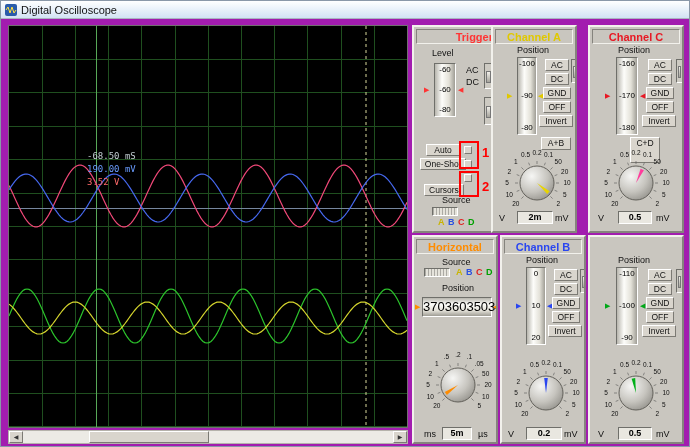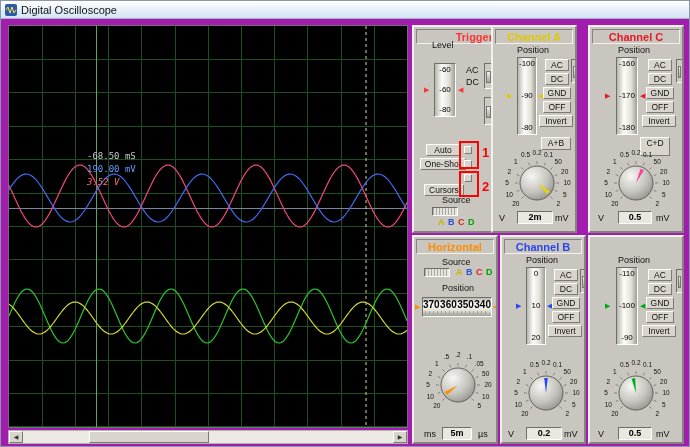--- a/index.html
+++ b/index.html
@@ -38,21 +38,21 @@
 
   .vslider { position:absolute; display:flex; flex-direction:column; justify-content:space-between;
              padding:2px 0;
              background:linear-gradient(90deg,#b8b6ae,#fdfdfa 35%,#e3e1d8 70%,#9f9d95);
              border:1px solid; border-color:#6f6f6a #ffffff #ffffff #6f6f6a; }
   .vs-label { font-size:8px; line-height:8px; text-align:center; color:#000; }
 
   .hslider { position:absolute; display:flex; flex-direction:column;
              background:linear-gradient(#b8b6ae,#fdfdfa 35%,#e3e1d8 70%,#9f9d95);
              border:1px solid; border-color:#6f6f6a #fff #fff #6f6f6a; }
-  .hs-labels { display:flex; justify-content:space-between; font-size:10px; padding-top:1px; color:#000;font-weight:bold; }
+  .hs-labels { display:flex; justify-content:space-between; font-size:13px; padding-top:1px; color:#000; }
   .hs-ridges { flex:1; margin:1px 2px 2px;
                background:repeating-linear-gradient(90deg,rgba(0,0,0,.22) 0 1px,transparent 1px 4px); }
 
   .arrow { position:absolute; font-size:7px; line-height:7px; }
 
   .btn { position:absolute; height:12px; background:#d9d5cd; border:1px solid;
          border-color:#fff #7c7a74 #7c7a74 #fff; font-size:8.5px; line-height:10px;
          text-align:center; color:#111; cursor:default; }
   .toggle-sq { position:absolute; width:8px; height:8px; background:#d9d5cd;
                border:1px solid; border-color:#fff #7c7a74 #7c7a74 #fff; }
@@ -118,33 +118,33 @@
         <line x1="0" y1="182" x2="398" y2="182" stroke="#76869e" stroke-width="1" shape-rendering="crispEdges"></line>
         <line x1="357" y1="0" x2="357" y2="401" stroke="#d6d69a" stroke-width="1" stroke-dasharray="3 3"></line>
         <path d="M0 159.4 L2 163.7 L4 168.0 L6 172.5 L8 176.8 L10 181.1 L12 185.1 L14 188.8 L16 192.1 L18 195.0 L20 197.3 L22 199.1 L24 200.3 L26 200.9 L28 200.9 L30 200.2 L32 199.0 L34 197.1 L36 194.7 L38 191.7 L40 188.4 L42 184.6 L44 180.6 L46 176.3 L48 172.0 L50 167.5 L52 163.2 L54 158.9 L56 154.9 L58 151.2 L60 147.9 L62 145.0 L64 142.7 L66 140.9 L68 139.7 L70 139.1 L72 139.1 L74 139.8 L76 141.0 L78 142.9 L80 145.3 L82 148.3 L84 151.6 L86 155.4 L88 159.4 L90 163.7 L92 168.0 L94 172.5 L96 176.8 L98 181.1 L100 185.1 L102 188.8 L104 192.1 L106 195.0 L108 197.3 L110 199.1 L112 200.3 L114 200.9 L116 200.9 L118 200.2 L120 199.0 L122 197.1 L124 194.7 L126 191.7 L128 188.4 L130 184.6 L132 180.6 L134 176.3 L136 172.0 L138 167.5 L140 163.2 L142 158.9 L144 154.9 L146 151.2 L148 147.9 L150 145.0 L152 142.7 L154 140.9 L156 139.7 L158 139.1 L160 139.1 L162 139.8 L164 141.0 L166 142.9 L168 145.3 L170 148.3 L172 151.6 L174 155.4 L176 159.4 L178 163.7 L180 168.0 L182 172.5 L184 176.8 L186 181.1 L188 185.1 L190 188.8 L192 192.1 L194 195.0 L196 197.3 L198 199.1 L200 200.3 L202 200.9 L204 200.9 L206 200.2 L208 199.0 L210 197.1 L212 194.7 L214 191.7 L216 188.4 L218 184.6 L220 180.6 L222 176.3 L224 172.0 L226 167.5 L228 163.2 L230 158.9 L232 154.9 L234 151.2 L236 147.9 L238 145.0 L240 142.7 L242 140.9 L244 139.7 L246 139.1 L248 139.1 L250 139.8 L252 141.0 L254 142.9 L256 145.3 L258 148.3 L260 151.6 L262 155.4 L264 159.4 L266 163.7 L268 168.0 L270 172.5 L272 176.8 L274 181.1 L276 185.1 L278 188.8 L280 192.1 L282 195.0 L284 197.3 L286 199.1 L288 200.3 L290 200.9 L292 200.9 L294 200.2 L296 199.0 L298 197.1 L300 194.7 L302 191.7 L304 188.4 L306 184.6 L308 180.6 L310 176.3 L312 172.0 L314 167.5 L316 163.2 L318 158.9 L320 154.9 L322 151.2 L324 147.9 L326 145.0 L328 142.7 L330 140.9 L332 139.7 L334 139.1 L336 139.1 L338 139.8 L340 141.0 L342 142.9 L344 145.3 L346 148.3 L348 151.6 L350 155.4 L352 159.4 L354 163.7 L356 168.0 L358 172.5 L360 176.8 L362 181.1 L364 185.1 L366 188.8 L368 192.1 L370 195.0 L372 197.3 L374 199.1 L376 200.3 L378 200.9 L380 200.9 L382 200.2 L384 199.0 L386 197.1 L388 194.7 L390 191.7 L392 188.4 L394 184.6 L396 180.6 L398 176.3 " fill="none" stroke="#f04878" stroke-width="1.2"></path>
         <path d="M0 163.8 L2 160.7 L4 157.8 L6 155.2 L8 152.9 L10 151.0 L12 149.6 L14 148.6 L16 148.1 L18 148.0 L20 148.5 L22 149.4 L24 150.8 L26 152.7 L28 154.9 L30 157.5 L32 160.3 L34 163.4 L36 166.7 L38 170.1 L40 173.5 L42 176.9 L44 180.2 L46 183.3 L48 186.2 L50 188.8 L52 191.1 L54 193.0 L56 194.4 L58 195.4 L60 195.9 L62 196.0 L64 195.5 L66 194.6 L68 193.2 L70 191.3 L72 189.1 L74 186.5 L76 183.7 L78 180.6 L80 177.3 L82 173.9 L84 170.5 L86 167.1 L88 163.8 L90 160.7 L92 157.8 L94 155.2 L96 152.9 L98 151.0 L100 149.6 L102 148.6 L104 148.1 L106 148.0 L108 148.5 L110 149.4 L112 150.8 L114 152.7 L116 154.9 L118 157.5 L120 160.3 L122 163.4 L124 166.7 L126 170.1 L128 173.5 L130 176.9 L132 180.2 L134 183.3 L136 186.2 L138 188.8 L140 191.1 L142 193.0 L144 194.4 L146 195.4 L148 195.9 L150 196.0 L152 195.5 L154 194.6 L156 193.2 L158 191.3 L160 189.1 L162 186.5 L164 183.7 L166 180.6 L168 177.3 L170 173.9 L172 170.5 L174 167.1 L176 163.8 L178 160.7 L180 157.8 L182 155.2 L184 152.9 L186 151.0 L188 149.6 L190 148.6 L192 148.1 L194 148.0 L196 148.5 L198 149.4 L200 150.8 L202 152.7 L204 154.9 L206 157.5 L208 160.3 L210 163.4 L212 166.7 L214 170.1 L216 173.5 L218 176.9 L220 180.2 L222 183.3 L224 186.2 L226 188.8 L228 191.1 L230 193.0 L232 194.4 L234 195.4 L236 195.9 L238 196.0 L240 195.5 L242 194.6 L244 193.2 L246 191.3 L248 189.1 L250 186.5 L252 183.7 L254 180.6 L256 177.3 L258 173.9 L260 170.5 L262 167.1 L264 163.8 L266 160.7 L268 157.8 L270 155.2 L272 152.9 L274 151.0 L276 149.6 L278 148.6 L280 148.1 L282 148.0 L284 148.5 L286 149.4 L288 150.8 L290 152.7 L292 154.9 L294 157.5 L296 160.3 L298 163.4 L300 166.7 L302 170.1 L304 173.5 L306 176.9 L308 180.2 L310 183.3 L312 186.2 L314 188.8 L316 191.1 L318 193.0 L320 194.4 L322 195.4 L324 195.9 L326 196.0 L328 195.5 L330 194.6 L332 193.2 L334 191.3 L336 189.1 L338 186.5 L340 183.7 L342 180.6 L344 177.3 L346 173.9 L348 170.5 L350 167.1 L352 163.8 L354 160.7 L356 157.8 L358 155.2 L360 152.9 L362 151.0 L364 149.6 L366 148.6 L368 148.1 L370 148.0 L372 148.5 L374 149.4 L376 150.8 L378 152.7 L380 154.9 L382 157.5 L384 160.3 L386 163.4 L388 166.7 L390 170.1 L392 173.5 L394 176.9 L396 180.2 L398 183.3 " fill="none" stroke="#4668ee" stroke-width="1.2"></path>
         <path d="M0 290.0 L2 285.3 L4 280.8 L6 276.5 L8 272.6 L10 269.3 L12 266.6 L14 264.6 L16 263.4 L18 263.0 L20 263.4 L22 264.6 L24 266.6 L26 269.3 L28 272.6 L30 276.5 L32 280.8 L34 285.3 L36 290.0 L38 294.7 L40 299.2 L42 303.5 L44 307.4 L46 310.7 L48 313.4 L50 315.4 L52 316.6 L54 317.0 L56 316.6 L58 315.4 L60 313.4 L62 310.7 L64 307.4 L66 303.5 L68 299.2 L70 294.7 L72 290.0 L74 285.3 L76 280.8 L78 276.5 L80 272.6 L82 269.3 L84 266.6 L86 264.6 L88 263.4 L90 263.0 L92 263.4 L94 264.6 L96 266.6 L98 269.3 L100 272.6 L102 276.5 L104 280.8 L106 285.3 L108 290.0 L110 294.7 L112 299.2 L114 303.5 L116 307.4 L118 310.7 L120 313.4 L122 315.4 L124 316.6 L126 317.0 L128 316.6 L130 315.4 L132 313.4 L134 310.7 L136 307.4 L138 303.5 L140 299.2 L142 294.7 L144 290.0 L146 285.3 L148 280.8 L150 276.5 L152 272.6 L154 269.3 L156 266.6 L158 264.6 L160 263.4 L162 263.0 L164 263.4 L166 264.6 L168 266.6 L170 269.3 L172 272.6 L174 276.5 L176 280.8 L178 285.3 L180 290.0 L182 294.7 L184 299.2 L186 303.5 L188 307.4 L190 310.7 L192 313.4 L194 315.4 L196 316.6 L198 317.0 L200 316.6 L202 315.4 L204 313.4 L206 310.7 L208 307.4 L210 303.5 L212 299.2 L214 294.7 L216 290.0 L218 285.3 L220 280.8 L222 276.5 L224 272.6 L226 269.3 L228 266.6 L230 264.6 L232 263.4 L234 263.0 L236 263.4 L238 264.6 L240 266.6 L242 269.3 L244 272.6 L246 276.5 L248 280.8 L250 285.3 L252 290.0 L254 294.7 L256 299.2 L258 303.5 L260 307.4 L262 310.7 L264 313.4 L266 315.4 L268 316.6 L270 317.0 L272 316.6 L274 315.4 L276 313.4 L278 310.7 L280 307.4 L282 303.5 L284 299.2 L286 294.7 L288 290.0 L290 285.3 L292 280.8 L294 276.5 L296 272.6 L298 269.3 L300 266.6 L302 264.6 L304 263.4 L306 263.0 L308 263.4 L310 264.6 L312 266.6 L314 269.3 L316 272.6 L318 276.5 L320 280.8 L322 285.3 L324 290.0 L326 294.7 L328 299.2 L330 303.5 L332 307.4 L334 310.7 L336 313.4 L338 315.4 L340 316.6 L342 317.0 L344 316.6 L346 315.4 L348 313.4 L350 310.7 L352 307.4 L354 303.5 L356 299.2 L358 294.7 L360 290.0 L362 285.3 L364 280.8 L366 276.5 L368 272.6 L370 269.3 L372 266.6 L374 264.6 L376 263.4 L378 263.0 L380 263.4 L382 264.6 L384 266.6 L386 269.3 L388 272.6 L390 276.5 L392 280.8 L394 285.3 L396 290.0 L398 294.7 " fill="none" stroke="#2cc42c" stroke-width="1.2"></path>
         <path d="M0 278.1 L2 279.7 L4 281.7 L6 284.0 L8 286.5 L10 289.2 L12 292.0 L14 294.8 L16 297.5 L18 300.0 L20 302.3 L22 304.3 L24 305.9 L26 307.0 L28 307.8 L30 308.0 L32 307.8 L34 307.0 L36 305.9 L38 304.3 L40 302.3 L42 300.0 L44 297.5 L46 294.8 L48 292.0 L50 289.2 L52 286.5 L54 284.0 L56 281.7 L58 279.7 L60 278.1 L62 277.0 L64 276.2 L66 276.0 L68 276.2 L70 277.0 L72 278.1 L74 279.7 L76 281.7 L78 284.0 L80 286.5 L82 289.2 L84 292.0 L86 294.8 L88 297.5 L90 300.0 L92 302.3 L94 304.3 L96 305.9 L98 307.0 L100 307.8 L102 308.0 L104 307.8 L106 307.0 L108 305.9 L110 304.3 L112 302.3 L114 300.0 L116 297.5 L118 294.8 L120 292.0 L122 289.2 L124 286.5 L126 284.0 L128 281.7 L130 279.7 L132 278.1 L134 277.0 L136 276.2 L138 276.0 L140 276.2 L142 277.0 L144 278.1 L146 279.7 L148 281.7 L150 284.0 L152 286.5 L154 289.2 L156 292.0 L158 294.8 L160 297.5 L162 300.0 L164 302.3 L166 304.3 L168 305.9 L170 307.0 L172 307.8 L174 308.0 L176 307.8 L178 307.0 L180 305.9 L182 304.3 L184 302.3 L186 300.0 L188 297.5 L190 294.8 L192 292.0 L194 289.2 L196 286.5 L198 284.0 L200 281.7 L202 279.7 L204 278.1 L206 277.0 L208 276.2 L210 276.0 L212 276.2 L214 277.0 L216 278.1 L218 279.7 L220 281.7 L222 284.0 L224 286.5 L226 289.2 L228 292.0 L230 294.8 L232 297.5 L234 300.0 L236 302.3 L238 304.3 L240 305.9 L242 307.0 L244 307.8 L246 308.0 L248 307.8 L250 307.0 L252 305.9 L254 304.3 L256 302.3 L258 300.0 L260 297.5 L262 294.8 L264 292.0 L266 289.2 L268 286.5 L270 284.0 L272 281.7 L274 279.7 L276 278.1 L278 277.0 L280 276.2 L282 276.0 L284 276.2 L286 277.0 L288 278.1 L290 279.7 L292 281.7 L294 284.0 L296 286.5 L298 289.2 L300 292.0 L302 294.8 L304 297.5 L306 300.0 L308 302.3 L310 304.3 L312 305.9 L314 307.0 L316 307.8 L318 308.0 L320 307.8 L322 307.0 L324 305.9 L326 304.3 L328 302.3 L330 300.0 L332 297.5 L334 294.8 L336 292.0 L338 289.2 L340 286.5 L342 284.0 L344 281.7 L346 279.7 L348 278.1 L350 277.0 L352 276.2 L354 276.0 L356 276.2 L358 277.0 L360 278.1 L362 279.7 L364 281.7 L366 284.0 L368 286.5 L370 289.2 L372 292.0 L374 294.8 L376 297.5 L378 300.0 L380 302.3 L382 304.3 L384 305.9 L386 307.0 L388 307.8 L390 308.0 L392 307.8 L394 307.0 L396 305.9 L398 304.3 " fill="none" stroke="#d6d62e" stroke-width="1.2"></path>
       </svg>
     <div id="scope-readouts">
         <div style="left: 78px; top: 125px; color: rgb(194, 205, 210);">-68.50 mS</div>
         <div style="left: 78px; top: 138px; color: rgb(106, 156, 255);">190.00 mV</div>
-        <div style="left: 78px; top: 151px; color: rgb(255, 106, 106); font-style: italic;">3.52 V</div>
+        <div style="left: 78px; top: 151px; color: rgb(255, 106, 106);">3.52 V</div>
       </div>
   </div>
 
   <div class="scrollbar">
     <div class="sb-btn" style="left:0;"><span>◀</span></div>
     <div class="sb-thumb"></div>
     <div class="sb-btn" style="right:0;"><span>▶</span></div>
   </div>
 
   <div class="panel" style="left:411px;top:24px;width:86px;height:208px">
     <div class="panel-title" style="color: rgb(255, 52, 52); text-align: right;">Trigger</div>
-    <div class="lbl" style="left:18px;top:13px">Level</div>
+    <div class="lbl" style="left:18px;top:21px">Level</div>
     <div class="vslider" style="left:20px;top:36px;width:22px;height:54px">
       <div class="vs-label">-60</div>
       <div class="vs-label">-60</div>
       <div class="vs-label">-80</div>
     </div>
     <span class="arrow" style="left: 10px; top: 59px; color: rgb(255, 52, 52);">▶</span>
     <span class="arrow" style="left: 44px; top: 59px; color: rgb(255, 52, 52);">◀</span>
     <div class="lbl" style="left:52px;top:38px">AC</div>
     <div class="lbl" style="left:52px;top:50px">DC</div>
     <div class="vswitch" style="left:70px;top:36px;width:9px;height:26px"></div>
@@ -236,21 +236,21 @@
       <div class="vs-label">-170</div>
       <div class="vs-label">-180</div>
     </div>
     <span class="arrow" style="left: 15px; top: 65px; color: rgb(232, 24, 36);">▶</span>
     <span class="arrow" style="left: 50px; top: 65px; color: rgb(232, 24, 36);">◀</span>
     <div class="btn" style="left:58px;top:32px;width:24px">AC</div>
     <div class="btn" style="left:58px;top:46px;width:24px">DC</div>
     <div class="btn" style="left:56px;top:60px;width:28px">GND</div>
     <div class="btn" style="left:56px;top:74px;width:28px">OFF</div>
     <div class="btn" style="left:52px;top:88px;width:34px">Invert</div>
-    <div class="btn" style="left:50px;top:110px;width:30px;height:19px">C+D</div>
+    <div class="btn" style="left:40px;top:110px;width:30px;height:26px">C+D</div>
     <div class="vswitch" style="left:86px;top:32px;width:7px;height:24px"></div>
     <div class="knob" style="left:2px;top:116px"><svg width="88" height="78">
           <defs>
             <radialGradient id="kg1" cx="35%" cy="30%" r="85%">
               <stop offset="0%" stop-color="#f6f6f4"></stop>
               <stop offset="55%" stop-color="#c6c4be"></stop>
               <stop offset="100%" stop-color="#8a8882"></stop>
             </radialGradient>
           </defs>
           <line x1="30.6" y1="53.4" x2="28.4" y2="55.6" stroke="#555" stroke-width="0.6"></line>

